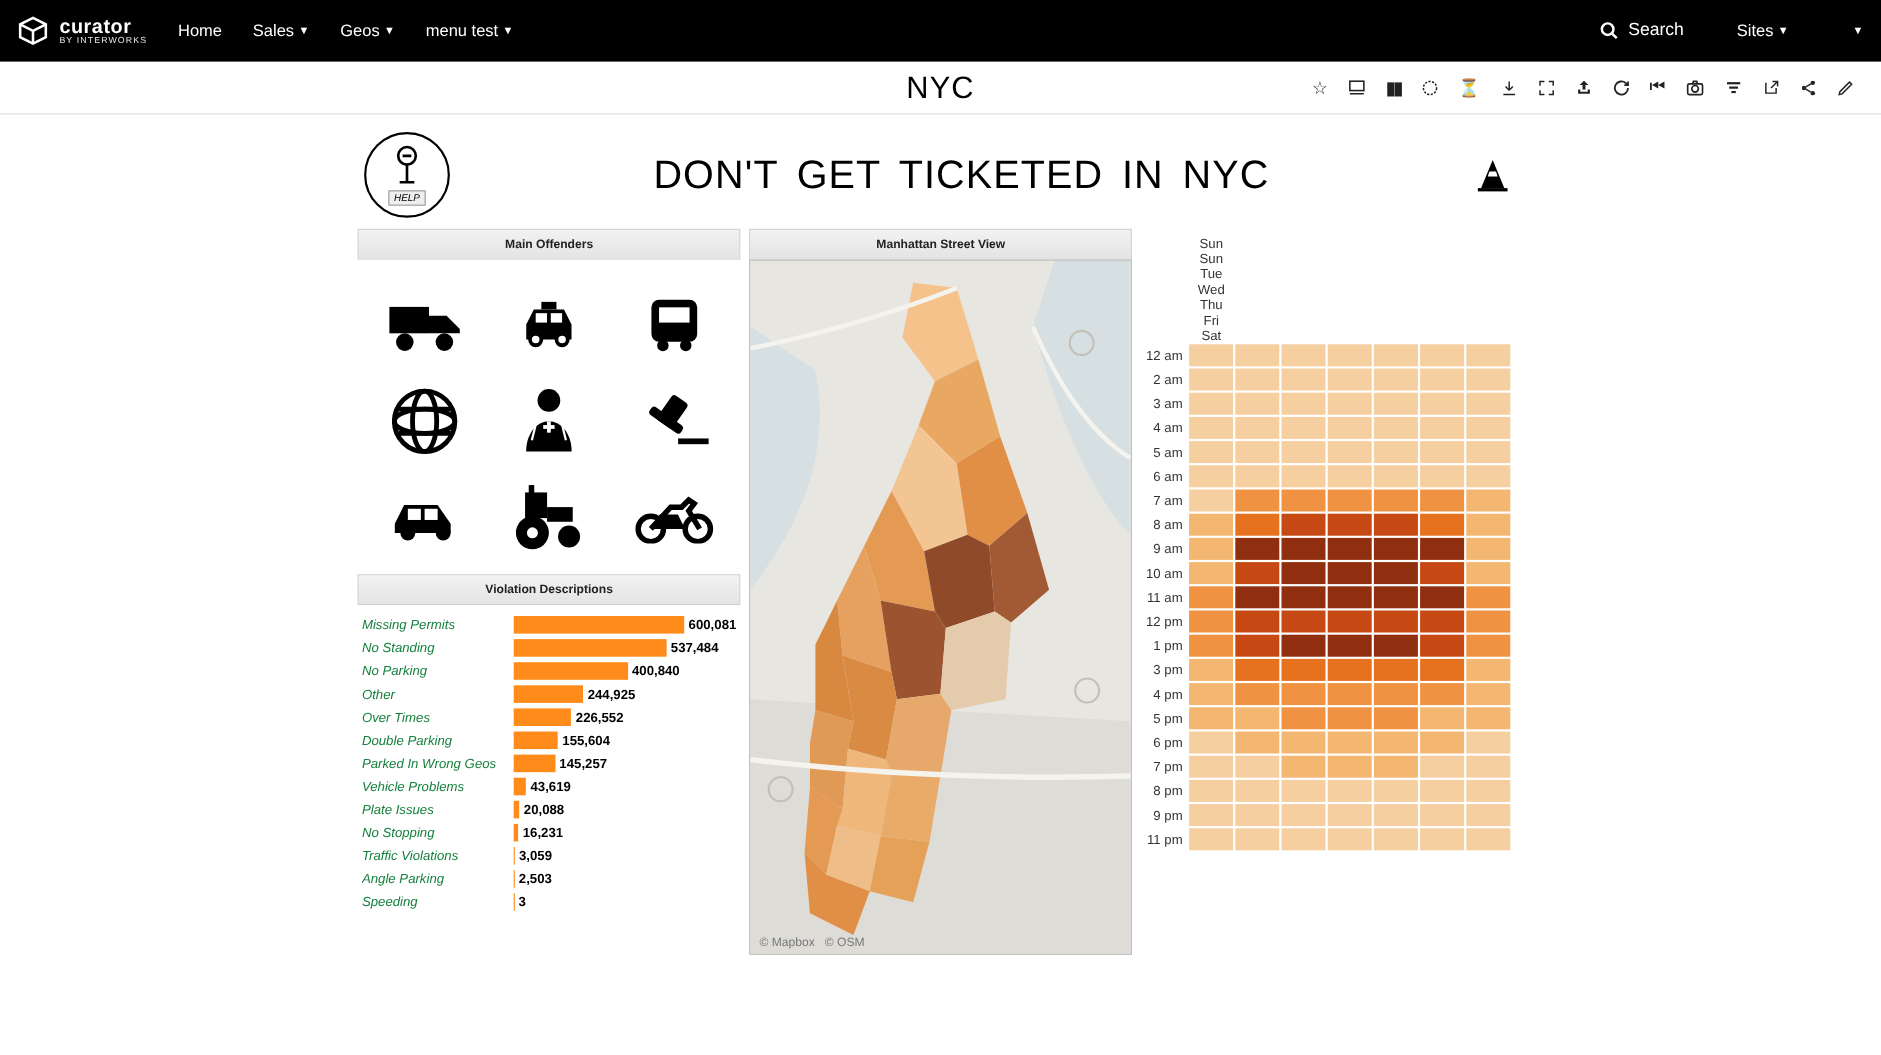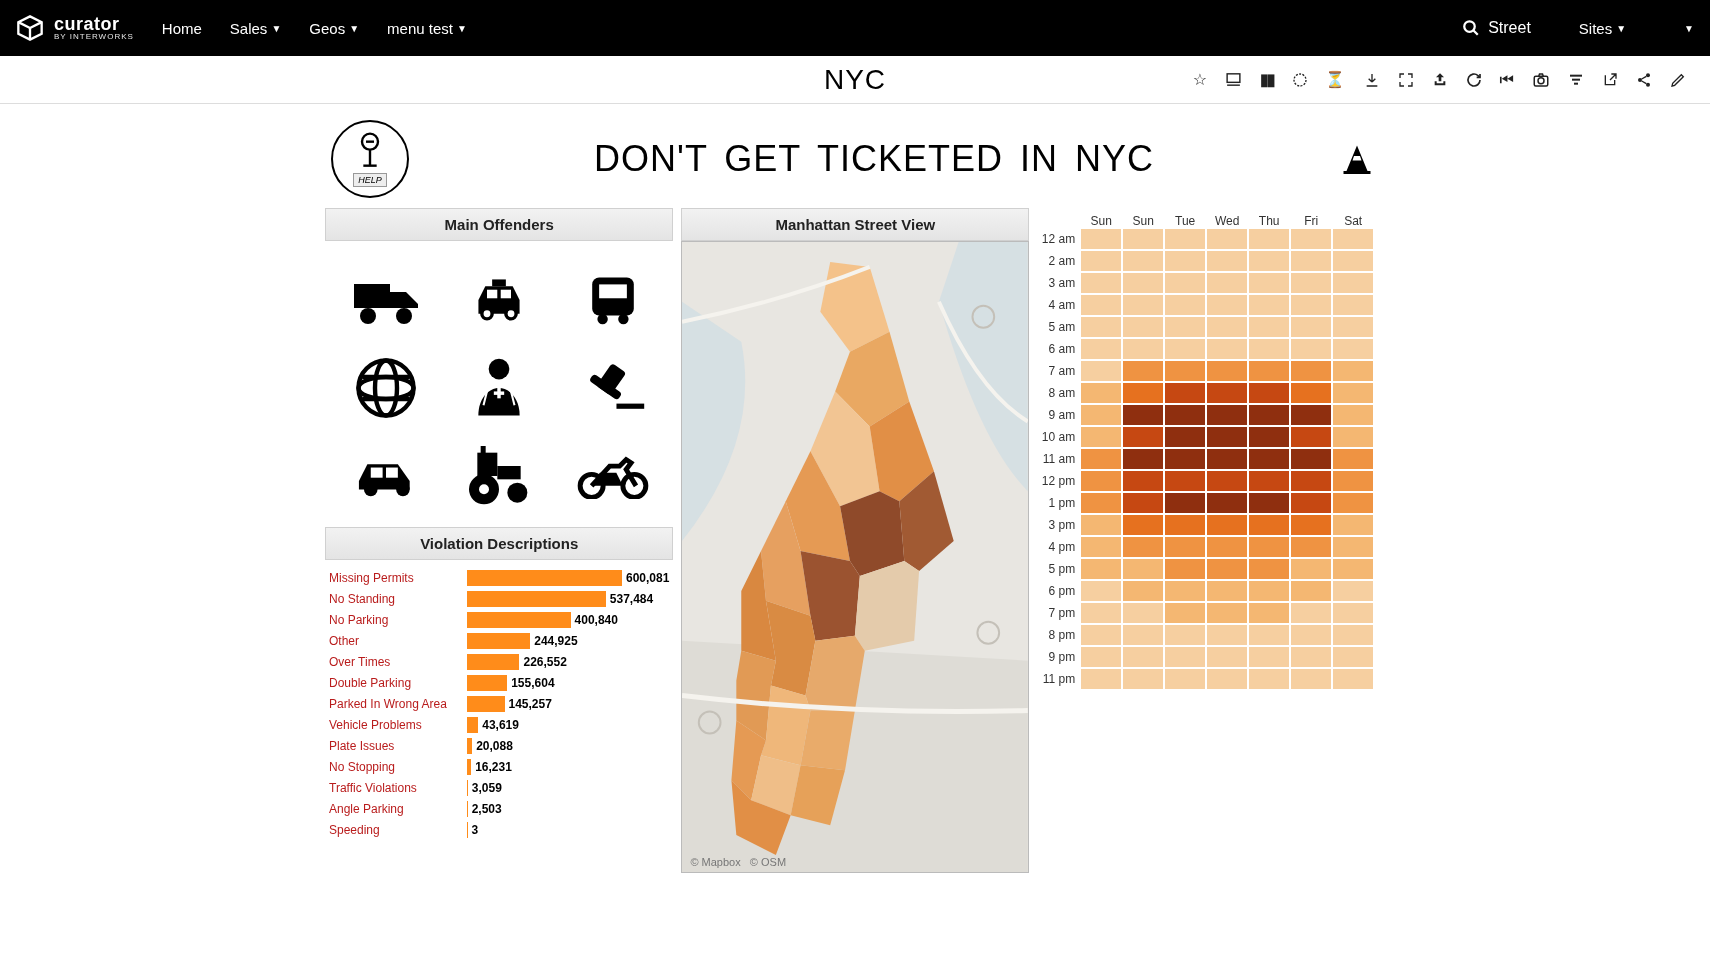--- a/index.html
+++ b/index.html
@@ -21,33 +21,33 @@
   .dash-head { display: flex; align-items: center; justify-content: flex-end; padding: 4px 6px 10px 6px; }
   .help-circle { width: 78px; height: 78px; border: 2px solid #000; border-radius: 50%; display: flex; flex-direction: column; align-items: center; justify-content: center; gap: 2px; }
   .help-label { font-size: 9px; font-style: italic; background: #eee; padding: 1px 4px; border: 1px solid #999; }
   .dash-title { font-family: "Arial Black", Impact, sans-serif; font-size: 36px; letter-spacing: 1px; word-spacing: 6px; text-align: center; flex: 1; }
   .cone { width: 40px; }
   .panels { display: flex; gap: 8px; }
   .panel { display: flex; flex-direction: column; }
   .panel-left { width: 350px; }
   .panel-mid { width: 350px; }
   .panel-right { width: 350px; }
-  .panel-head { background: linear-gradient(#f2f2f2, #e4e4e4); border: 1px solid #d0d0d0; text-align: center; padding: 7px 0; font-weight: 700; font-size: 15px; font-family: Verdana, sans-serif; color: #222; }
+  .panel-head { background: linear-gradient(#f2f2f2, #e4e4e4); border: 1px solid #d0d0d0; text-align: center; padding: 7px 0; font-weight: 700; font-size: 11px; font-family: Verdana, sans-serif; color: #222; }
   .offender-grid { display: grid; grid-template-columns: repeat(3, 1fr); gap: 6px 4px; padding: 18px 6px 10px 6px; }
   .offender-cell { height: 82px; display: flex; align-items: center; justify-content: center; cursor: pointer; }
   .bars { padding: 8px 4px 0 4px; }
   .bar-row { display: flex; align-items: center; height: 20px; margin-bottom: 1px; }
-  .bar-label { width: 138px; font-size: 12px; color: #b91c1c; white-space: nowrap; overflow: hidden; }
+  .bar-label { width: 138px; font-size: 12px; color: #15803d; white-space: nowrap; overflow: hidden; font-style: italic; }
   .bar-track { flex: 1; display: flex; align-items: center; }
   .bar-fill { height: 16px; background: #ff8c1a; }
   .bar-value { font-size: 12px; font-weight: 700; margin-left: 4px; }
   .map-box { border: 1px solid #bbb; height: 632px; position: relative; background: #e9e7e2; overflow: hidden; }
   .map-credit { position: absolute; bottom: 4px; left: 8px; font-size: 11px; color: #777; }
   .heat-wrap { padding: 6px 0 0 0; }
-  .heat-header-row { display: flex; margin-left: 44px; }
+  .heat-header-row { display: flex; margin-left: 44px; flex-direction: column; }
   .heat-day { width: 40px; text-align: center; font-size: 12px; color: #333; margin-right: 2px; }
   .heat-row { display: flex; align-items: center; height: 22px; margin-bottom: 0px; }
   .heat-time { width: 44px; text-align: right; padding-right: 6px; font-size: 12px; color: #333; }
   .heat-cell { width: 40px; height: 20px; margin-right: 2px; }
   svg { display: block; }
 </style>
 </head>
 <body>
 
 <div class="top-nav">
@@ -76,21 +76,21 @@
   <div class="nav-item">
       <span>menu test</span>
       <span class="caret">▼</span>
     </div>
   <div class="nav-spacer"></div>
   <div class="search-group">
     <svg width="18" height="18" viewBox="0 0 24 24" fill="none" stroke="#fff" stroke-width="3">
         <circle cx="10" cy="10" r="7"></circle>
         <line x1="21" y1="21" x2="15" y2="15"></line>
       </svg>
-    <span>Street</span>
+    <span>Search</span>
   </div>
   <div class="nav-item" style="margin-left:20px;">
       <span>Sites</span>
       <span class="caret">▼</span>
     </div>
   <div class="nav-item" style="margin-left:30px;">
       <span class="caret">▼</span>
     </div>
 </div>
 
@@ -308,21 +308,21 @@
             </div>
           </div>
           <div class="bar-row">
             <div class="bar-label">Double Parking</div>
             <div class="bar-track">
               <div class="bar-fill" style="width:40.19227404300419px"></div>
               <div class="bar-value">155,604</div>
             </div>
           </div>
           <div class="bar-row">
-            <div class="bar-label">Parked In Wrong Area</div>
+            <div class="bar-label">Parked In Wrong Geos</div>
             <div class="bar-track">
               <div class="bar-fill" style="width:37.5196598459208px"></div>
               <div class="bar-value">145,257</div>
             </div>
           </div>
           <div class="bar-row">
             <div class="bar-label">Vehicle Problems</div>
             <div class="bar-track">
               <div class="bar-fill" style="width:11.26672065937765px"></div>
               <div class="bar-value">43,619</div>

